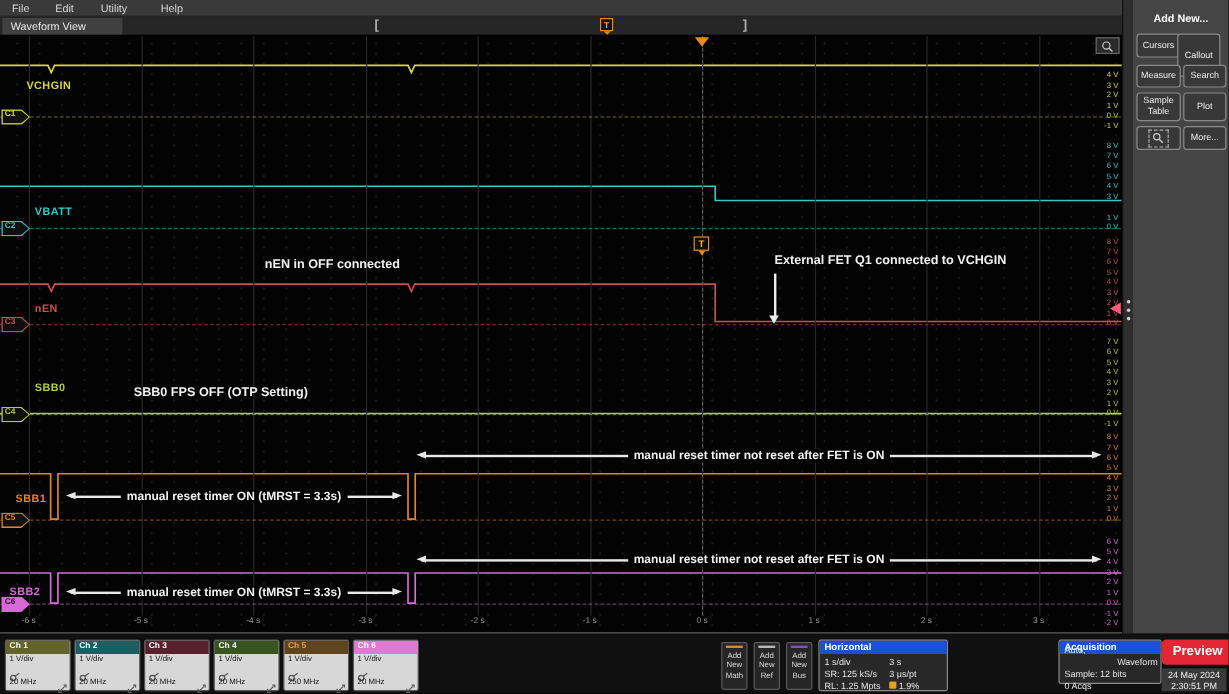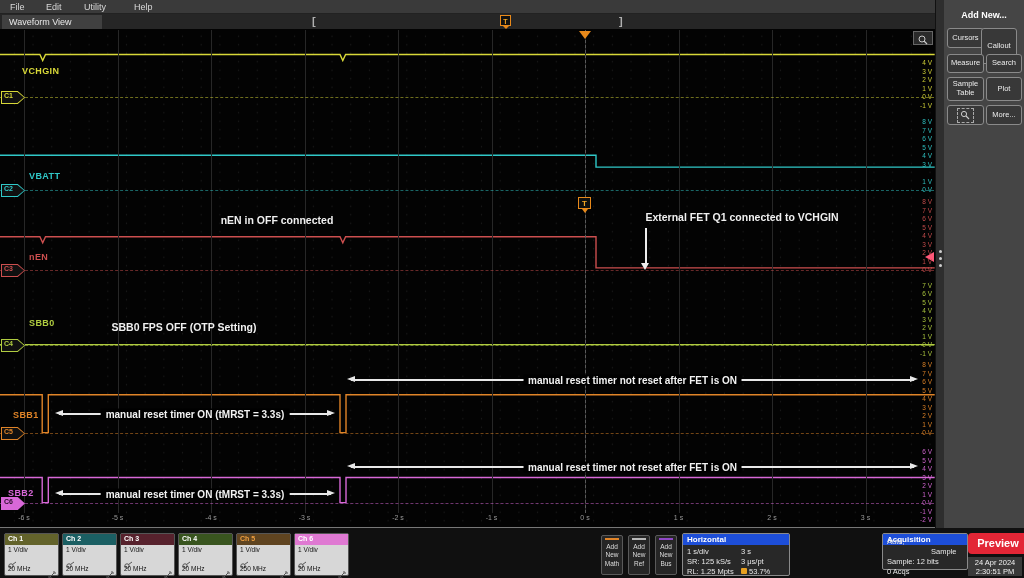--- a/index.html
+++ b/index.html
@@ -246,35 +246,35 @@
   <div id="bottombar" class="abs"></div>
 
   <div class="abs panel" style="left:682px;top:533px;width:108px;height:43px">
     <div class="panel-header">Horizontal</div>
     <span class="panel-text" style="left:4px;top:13px">1 s/div</span>
     <span class="panel-text" style="left:58px;top:13px">3 s</span>
     <span class="panel-text" style="left:4px;top:23px">SR: 125 kS/s</span>
     <span class="panel-text" style="left:58px;top:23px">3 μs/pt</span>
     <span class="panel-text" style="left:4px;top:33px">RL: 1.25 Mpts</span>
     <span class="abs" style="left:58px;top:34px;width:6px;height:6px;background:#e8a020;border-radius:1px"></span>
-    <span class="panel-text" style="left:66px;top:33px">53.7%</span>
+    <span class="panel-text" style="left:66px;top:33px">1.9%</span>
   </div>
 
 
   <div class="abs panel" style="left:882px;top:533px;width:86px;height:37px">
     <div class="panel-header">Acquisition</div>
     <span class="panel-text" style="left:4px;top:3px">Auto,</span>
-    <span class="panel-text" style="left:48px;top:13px">Sample</span>
+    <span class="panel-text" style="left:48px;top:13px">Waveform</span>
     <span class="panel-text" style="left:4px;top:23px">Sample: 12 bits</span>
     <span class="panel-text" style="left:4px;top:33px">0 Acqs</span>
   </div>
 
   <div id="preview-btn" class="abs">Preview</div>
   <div id="clock" class="abs">
-    <div>24 Apr 2024</div>
+    <div>24 May 2024</div>
     <div>2:30:51 PM</div>
   </div>
 
 <div class="abs" style="left: 4px; top: 533px; width: 55px; height: 43px; background: rgb(215, 215, 215); border: 1px solid rgb(85, 85, 85); border-radius: 2px;">
       <div class="abs" style="left: 0px; top: 0px; right: 0px; height: 11px; background: rgb(99, 99, 43); color: rgb(255, 255, 255); font-size: 7px; font-weight: bold; padding: 1px 0px 0px 3px;">Ch 1</div>
       <span class="abs" style="left: 3px; top: 12px; font-size: 6.5px; color: rgb(17, 17, 17);">1 V/div</span>
       <span class="abs" style="left: 3px; top: 21px; width: 9px; height: 8px;"><svg width="9" height="8">
           <circle cx="3" cy="5" r="2.2" fill="none" stroke="#555" stroke-width="1"></circle>
           <line x1="4.5" y1="3.5" x2="8" y2="1" stroke="#555" stroke-width="1"></line>
         </svg></span>

